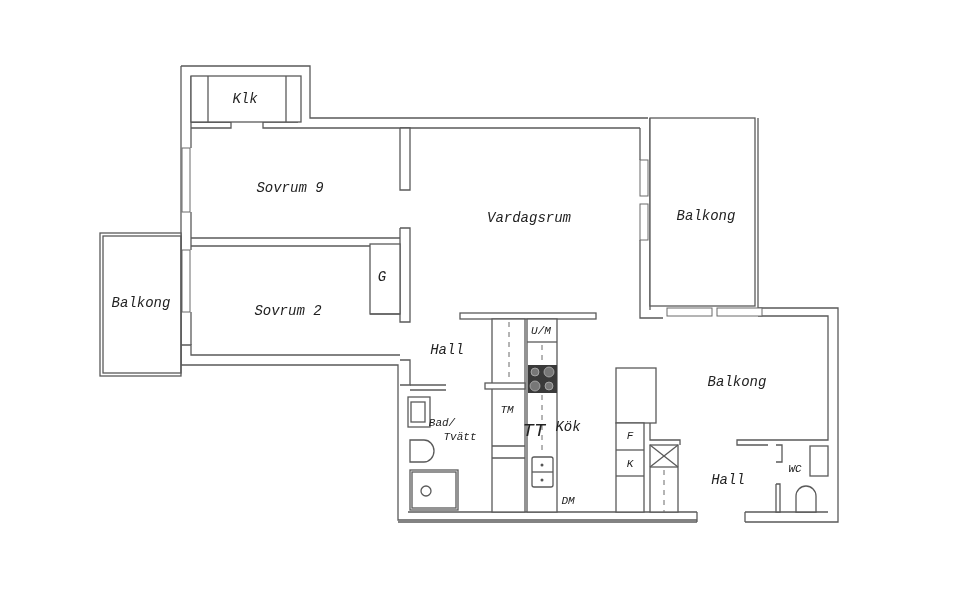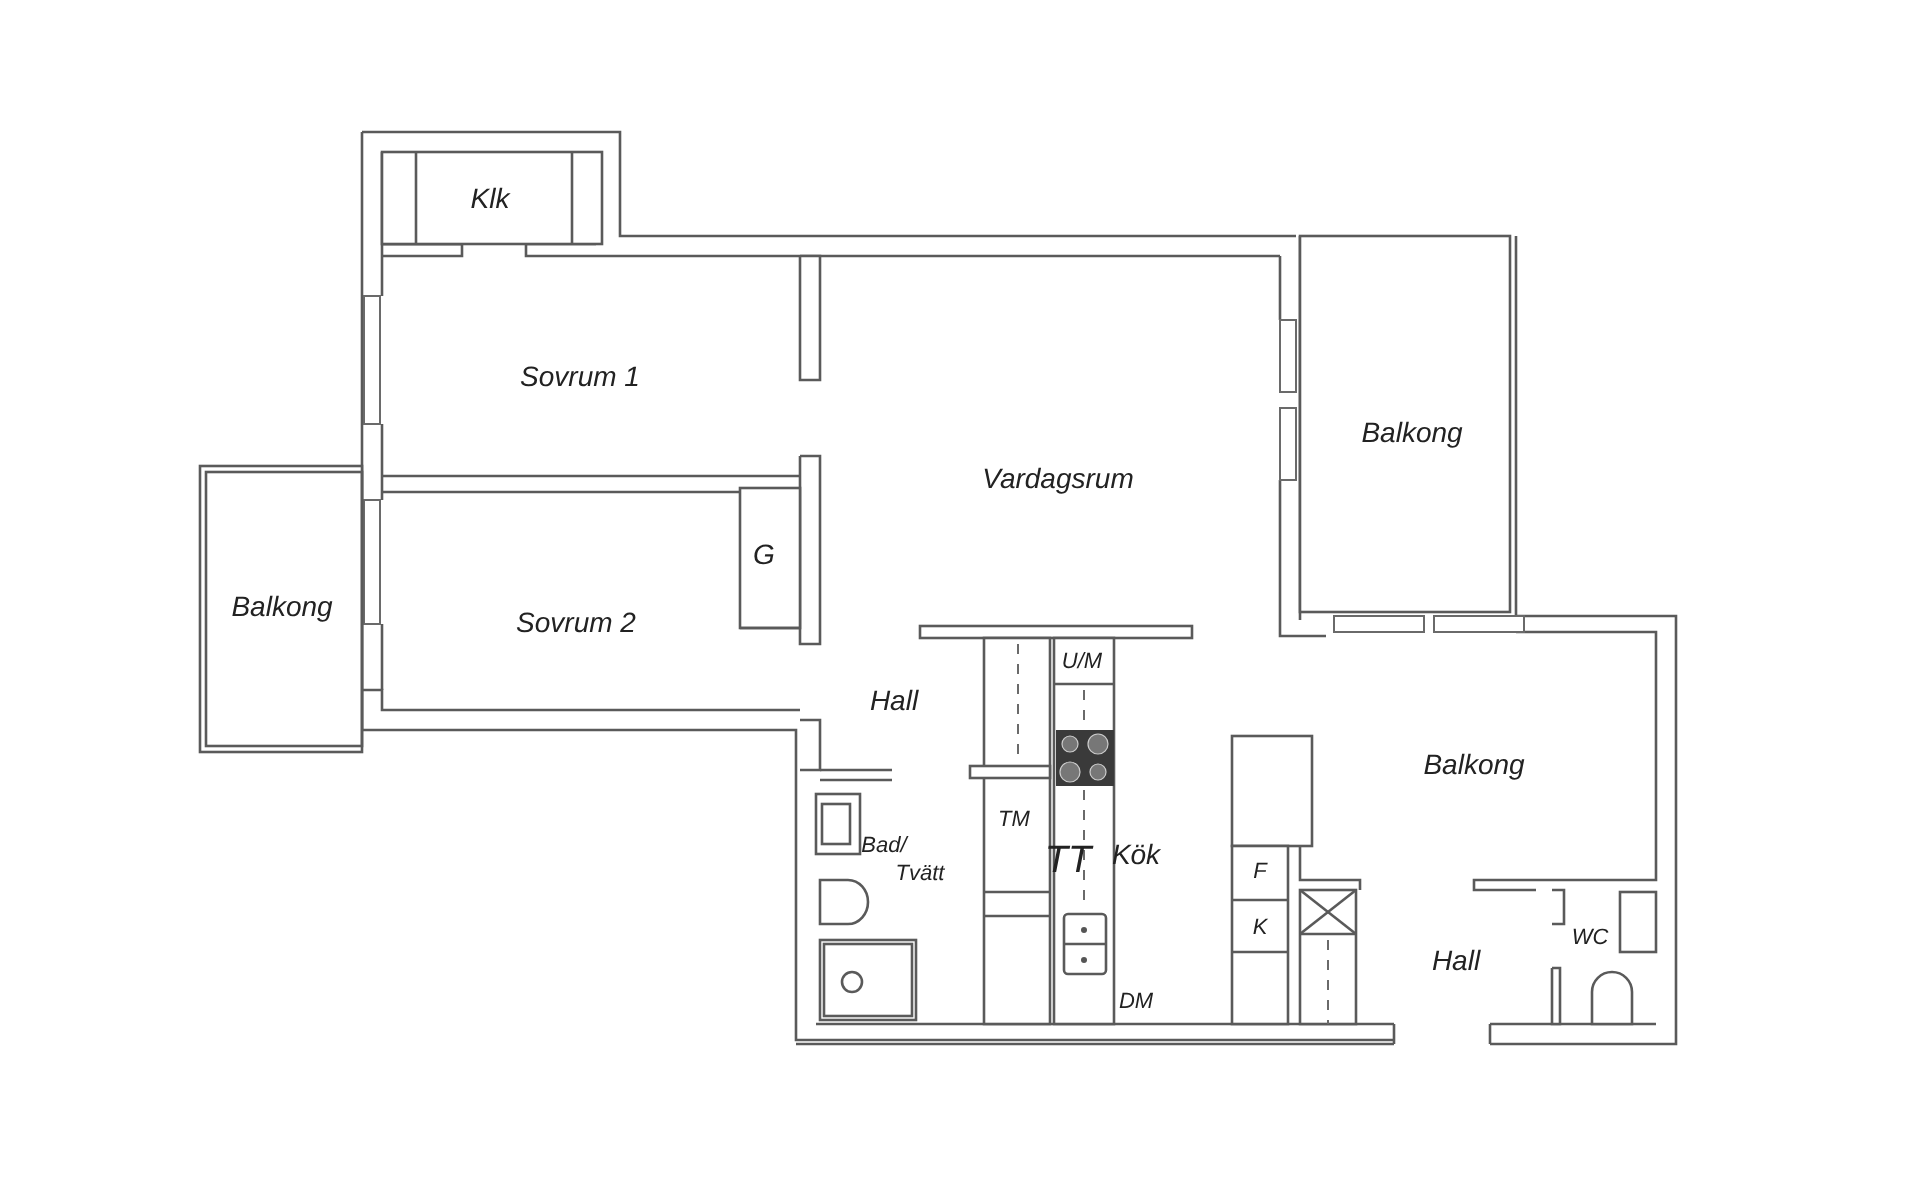--- a/index.html
+++ b/index.html
@@ -2,21 +2,21 @@
 <html><head>
 <meta charset="utf-8">
 <style>
   html, body { margin:0; padding:0; background:#ffffff; }
   body { width:960px; height:602px; position:relative; overflow:hidden; font-family:"DejaVu Sans", sans-serif; }
   #plan { position:absolute; left:0; top:0; width:960px; height:602px; }
   .w { fill:#ffffff; stroke:#5a5a5a; stroke-width:1.3; }
   .l { fill:none; stroke:#5a5a5a; stroke-width:1.3; }
   .d { fill:none; stroke:#6a6a6a; stroke-width:1; stroke-dasharray:5 5; }
   .win { fill:#ffffff; stroke:#6a6a6a; stroke-width:1; }
-  .lbl { position:absolute; font-style:italic; color:#222; font-size:14px; white-space:nowrap; transform:translate(-50%,-50%); font-family:Liberation Sans, sans-serif; }
+  .lbl { position:absolute; font-style:italic; color:#222; font-size:14px; white-space:nowrap; transform:translate(-50%,-50%); font-family:Liberation Mono, monospace; }
   .lbl.sm { font-size:11px; }
 </style>
 </head>
 <body>
 
 <svg id="plan" viewBox="0 0 960 602">
 
   <g>
 
     <polyline class="l" points="181,66 310,66 310,118 648,118"></polyline>
@@ -129,25 +129,25 @@
     <circle class="l" cx="426" cy="491" r="5"></circle>
 
     <rect class="w" x="810" y="446" width="18" height="30"></rect>
     <path class="w" d="M796,512 L796,496 A10,10 0 0 1 816,496 L816,512 Z"></path>
     <polyline class="w" points="776,484 780,484 780,512 776,512 776,484"></polyline>
     <polyline class="w" points="776,445 782,445 782,462 776,462"></polyline>
   </g>
 </svg>
 
 <div class="lbl" style="left:245px;top:99px">Klk</div>
-<div class="lbl" style="left:290px;top:188px">Sovrum 1</div>
+<div class="lbl" style="left:290px;top:188px">Sovrum 9</div>
 <div class="lbl" style="left:382px;top:277px">G</div>
 <div class="lbl" style="left:288px;top:311px">Sovrum 2</div>
 <div class="lbl" style="left:141px;top:303px">Balkong</div>
-<div class="lbl" style="left:529px;top:239px">Vardagsrum</div>
+<div class="lbl" style="left:529px;top:218px">Vardagsrum</div>
 <div class="lbl" style="left:706px;top:216px">Balkong</div>
 <div class="lbl" style="left:447px;top:350px">Hall</div>
 <div class="lbl sm" style="left:442px;top:423px">Bad/</div>
 <div class="lbl sm" style="left:460px;top:437px">Tvätt</div>
 <div class="lbl" style="left:568px;top:427px">Kök</div>
 <div class="lbl" style="left:737px;top:382px">Balkong</div>
 <div class="lbl" style="left:728px;top:480px">Hall</div>
 <div class="lbl sm" style="left:795px;top:469px">WC</div>
 
 <div class="lbl sm" style="left:541px;top:331px">U/M</div>

